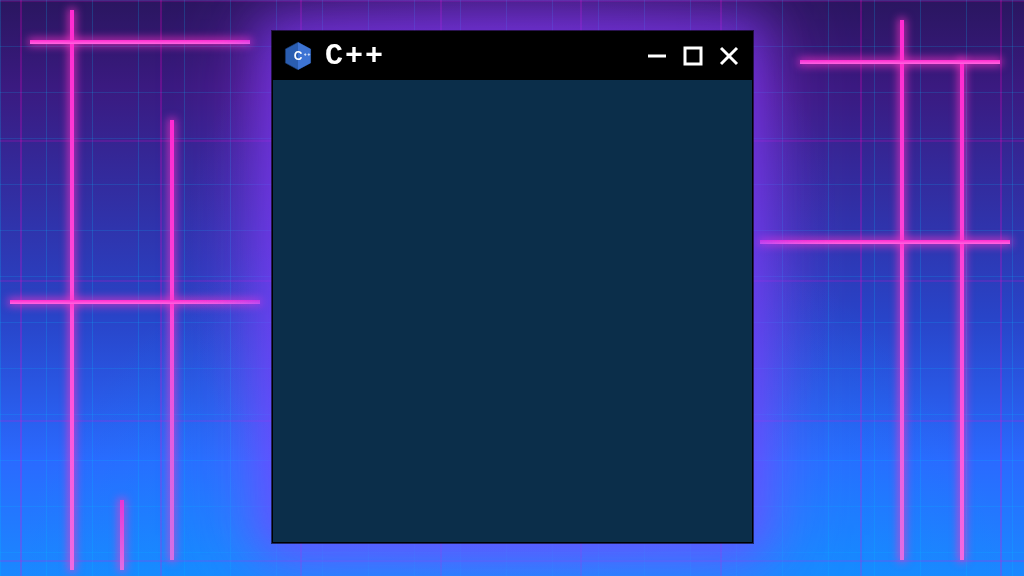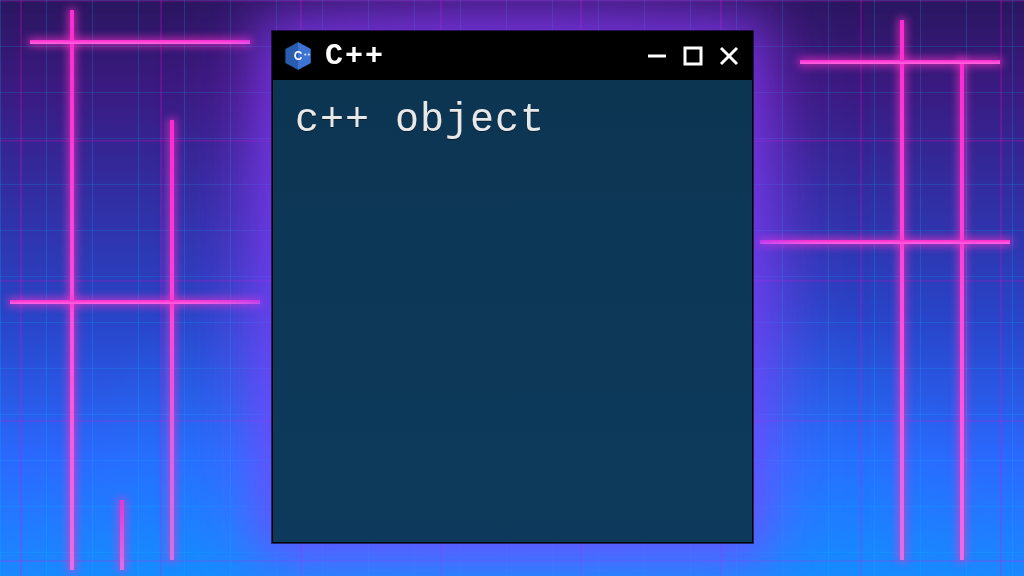--- a/index.html
+++ b/index.html
@@ -153,16 +153,13 @@
           </svg>
       </span>
       <span class="ctrl" title="close">
         <svg width="22" height="22" viewBox="0 0 22 22">
           <line x1="3" y1="3" x2="19" y2="19" stroke="#fff" stroke-width="3"></line>
           <line x1="19" y1="3" x2="3" y2="19" stroke="#fff" stroke-width="3"></line>
         </svg>
       </span>
     </div>
   </div>
-  <div class="client">
-    <div class="content-text">c++ object</div>
-  </div>
 </div>
 
 </body></html>

